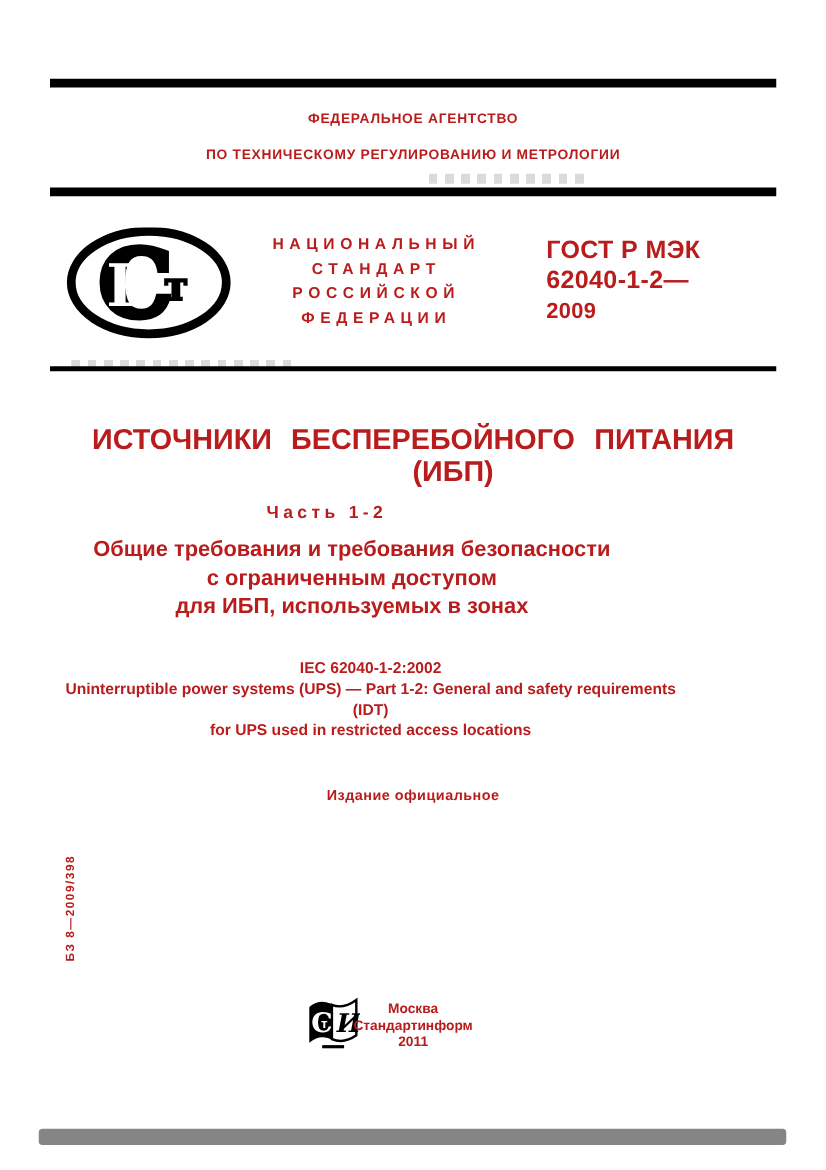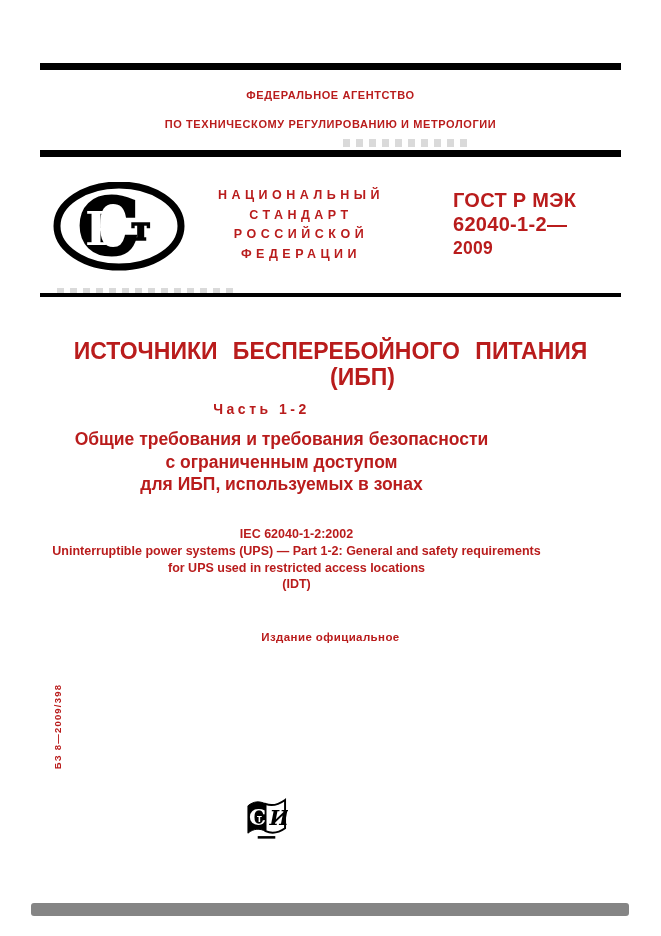--- a/index.html
+++ b/index.html
@@ -16,21 +16,21 @@
   .bar-top{top:63px;height:7px;}
   .bar-mid{top:150px;height:7px;}
   .rule-thin{top:293px;height:4px;}
   .agency-line{position:absolute;left:0;width:661px;text-align:center;
     font-weight:bold;font-size:11px;letter-spacing:0.6px;}
   .agency-1{top:89px;}
   .agency-2{top:118px;}
   .org-block{position:absolute;left:186px;top:186px;width:230px;text-align:center;
     font-weight:bold;font-size:12.5px;letter-spacing:4.5px;line-height:19.5px;}
   .designation{position:absolute;left:437px;top:188px;font-weight:bold;
-    font-size:20px;line-height:24px;letter-spacing:0.3px;margin-left:16px;}
+    font-size:20px;line-height:24px;letter-spacing:0.3px;}
   .designation .year{font-size:17.5px;}
   .rst-logo{position:absolute;left:52px;top:182px;}
   .title-main{position:absolute;left:0;top:338px;width:661px;text-align:center;
     font-weight:bold;font-size:23px;line-height:26px;word-spacing:9px;}
   .title-abbr{position:absolute;left:0;top:364px;width:661px;text-align:center;
     font-weight:bold;font-size:23px;padding-left:32px;}
   .title-part{position:absolute;left:0;top:401px;width:523px;text-align:center;
     font-weight:bold;font-size:14px;letter-spacing:3.5px;}
   .title-sub{position:absolute;left:0;top:428px;width:563px;text-align:center;
     font-weight:bold;font-size:17.5px;line-height:22.5px;}
@@ -94,35 +94,40 @@
   <div class="title-part">Часть 1-2</div>
   <div class="title-sub">
     <div>Общие требования и требования безопасности</div>
     <div>с ограниченным доступом</div>
     <div>для ИБП, используемых в зонах</div>
   </div>
 
   <div class="english-block">
     <div>IEC 62040-1-2:2002</div>
     <div>Uninterruptible power systems (UPS) — Part 1-2: General and safety requirements</div>
+    <div>(IDT)</div>
     <div>for UPS used in restricted access locations</div>
-    <div>(IDT)</div>
   </div>
 
   <div class="edition-note">Издание официальное</div>
 
   <div class="side-code">БЗ 8—2009/398</div>
 
   <div class="publisher-logo">
     <svg width="43" height="42" viewBox="0 0 44 43" aria-hidden="true">
       <path d="M3 8 C9 3 15 3 21 6 L21 34 C15 31 9 31 3 36 Z" fill="#000" stroke="#000" stroke-width="1"></path>
       <path d="M21 6 C28 9 34 7 41 2 L41 31 C34 36 28 37 21 34 Z" fill="#fff" stroke="#000" stroke-width="2"></path>
       <text x="4" y="28" font-family="DejaVu Serif, serif" font-weight="bold" font-size="22" fill="#fff">С</text>
       <text x="12" y="25" font-family="Liberation Sans, sans-serif" font-weight="bold" font-size="11" fill="#fff">т</text>
       <text x="25" y="28" font-family="DejaVu Serif, serif" font-weight="bold" font-style="italic" font-size="21" fill="#000">И</text>
       <rect x="13" y="39" width="18" height="2.6" fill="#000"></rect>
     </svg>
   </div>
 
+  <div class="imprint-text">
+    <div>Москва</div>
+    <div>Стандартинформ</div>
+    <div>2011</div>
+  </div>
 
   <div class="scan-bar"></div>
 
 </div>
 
 </body></html>

